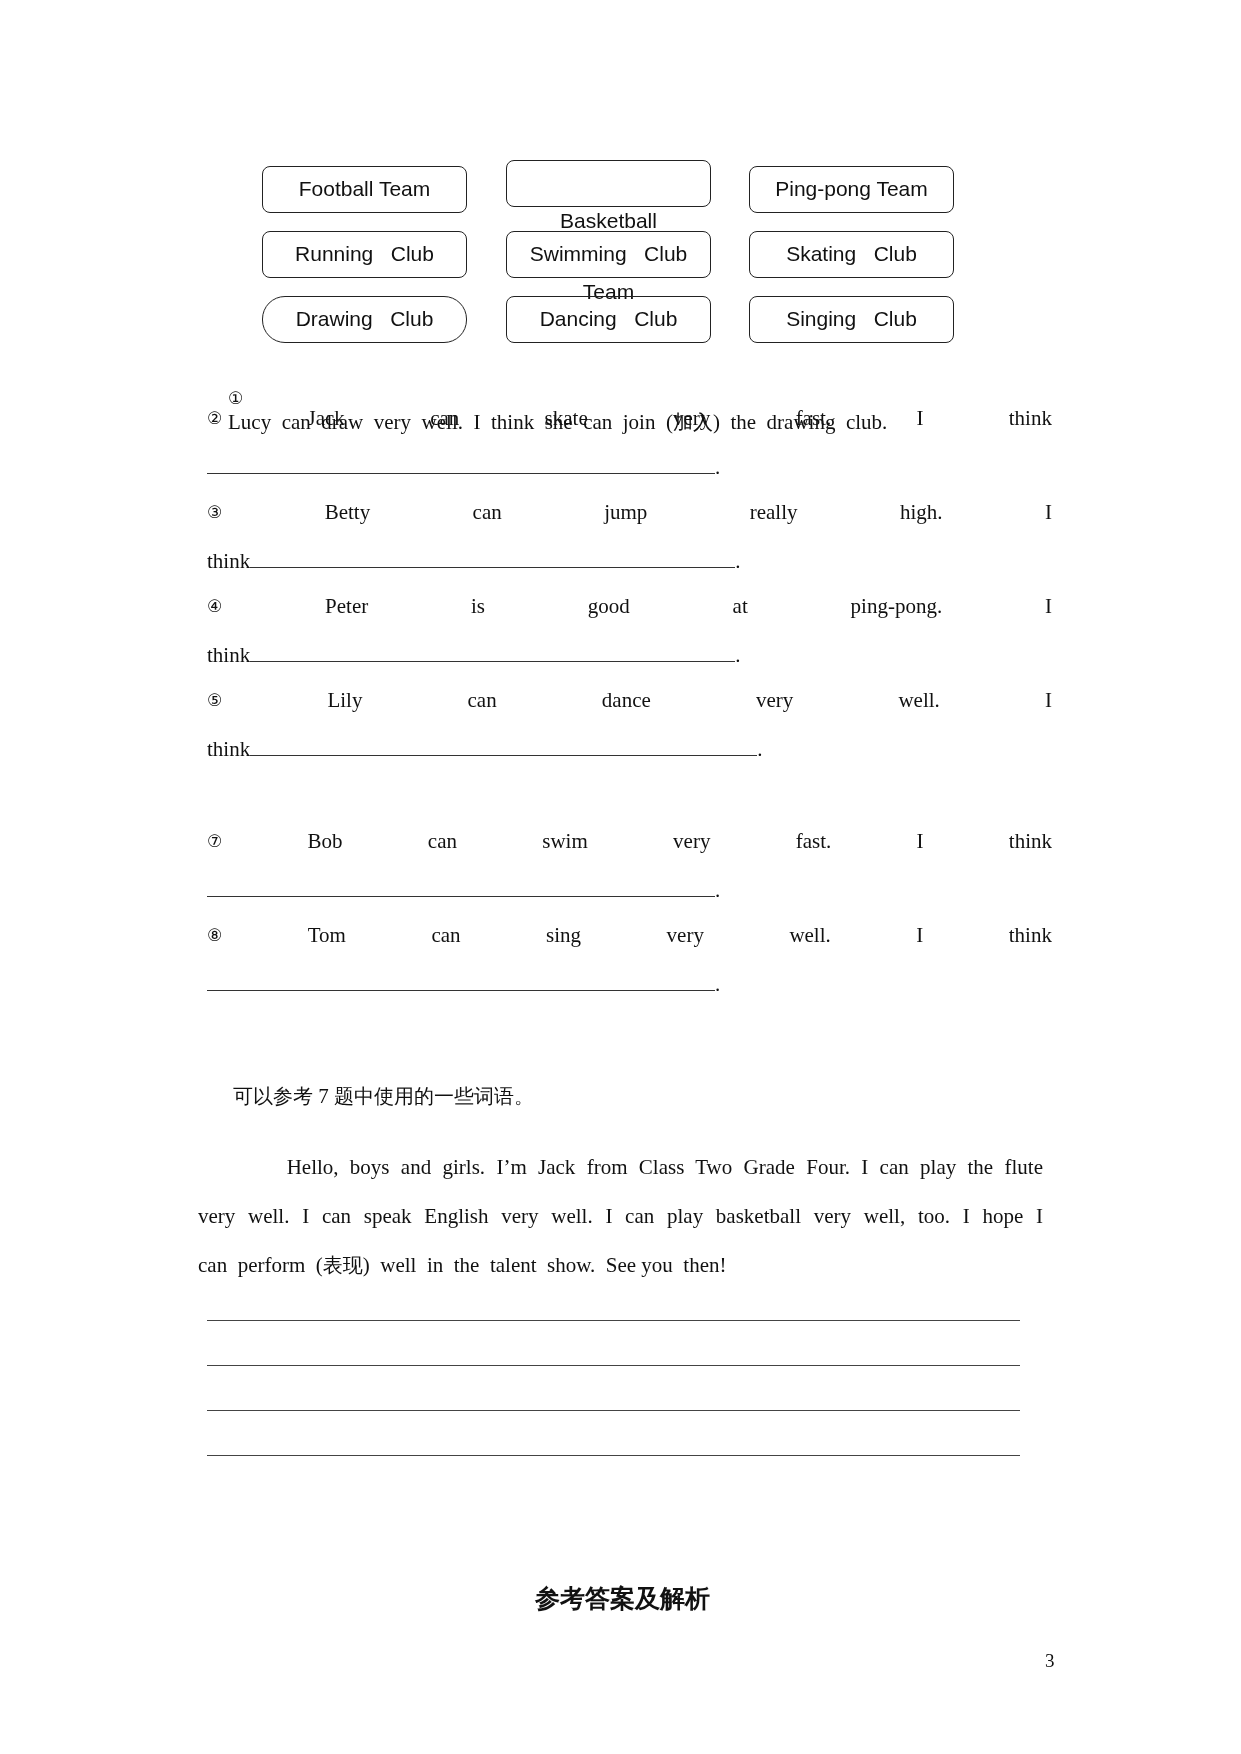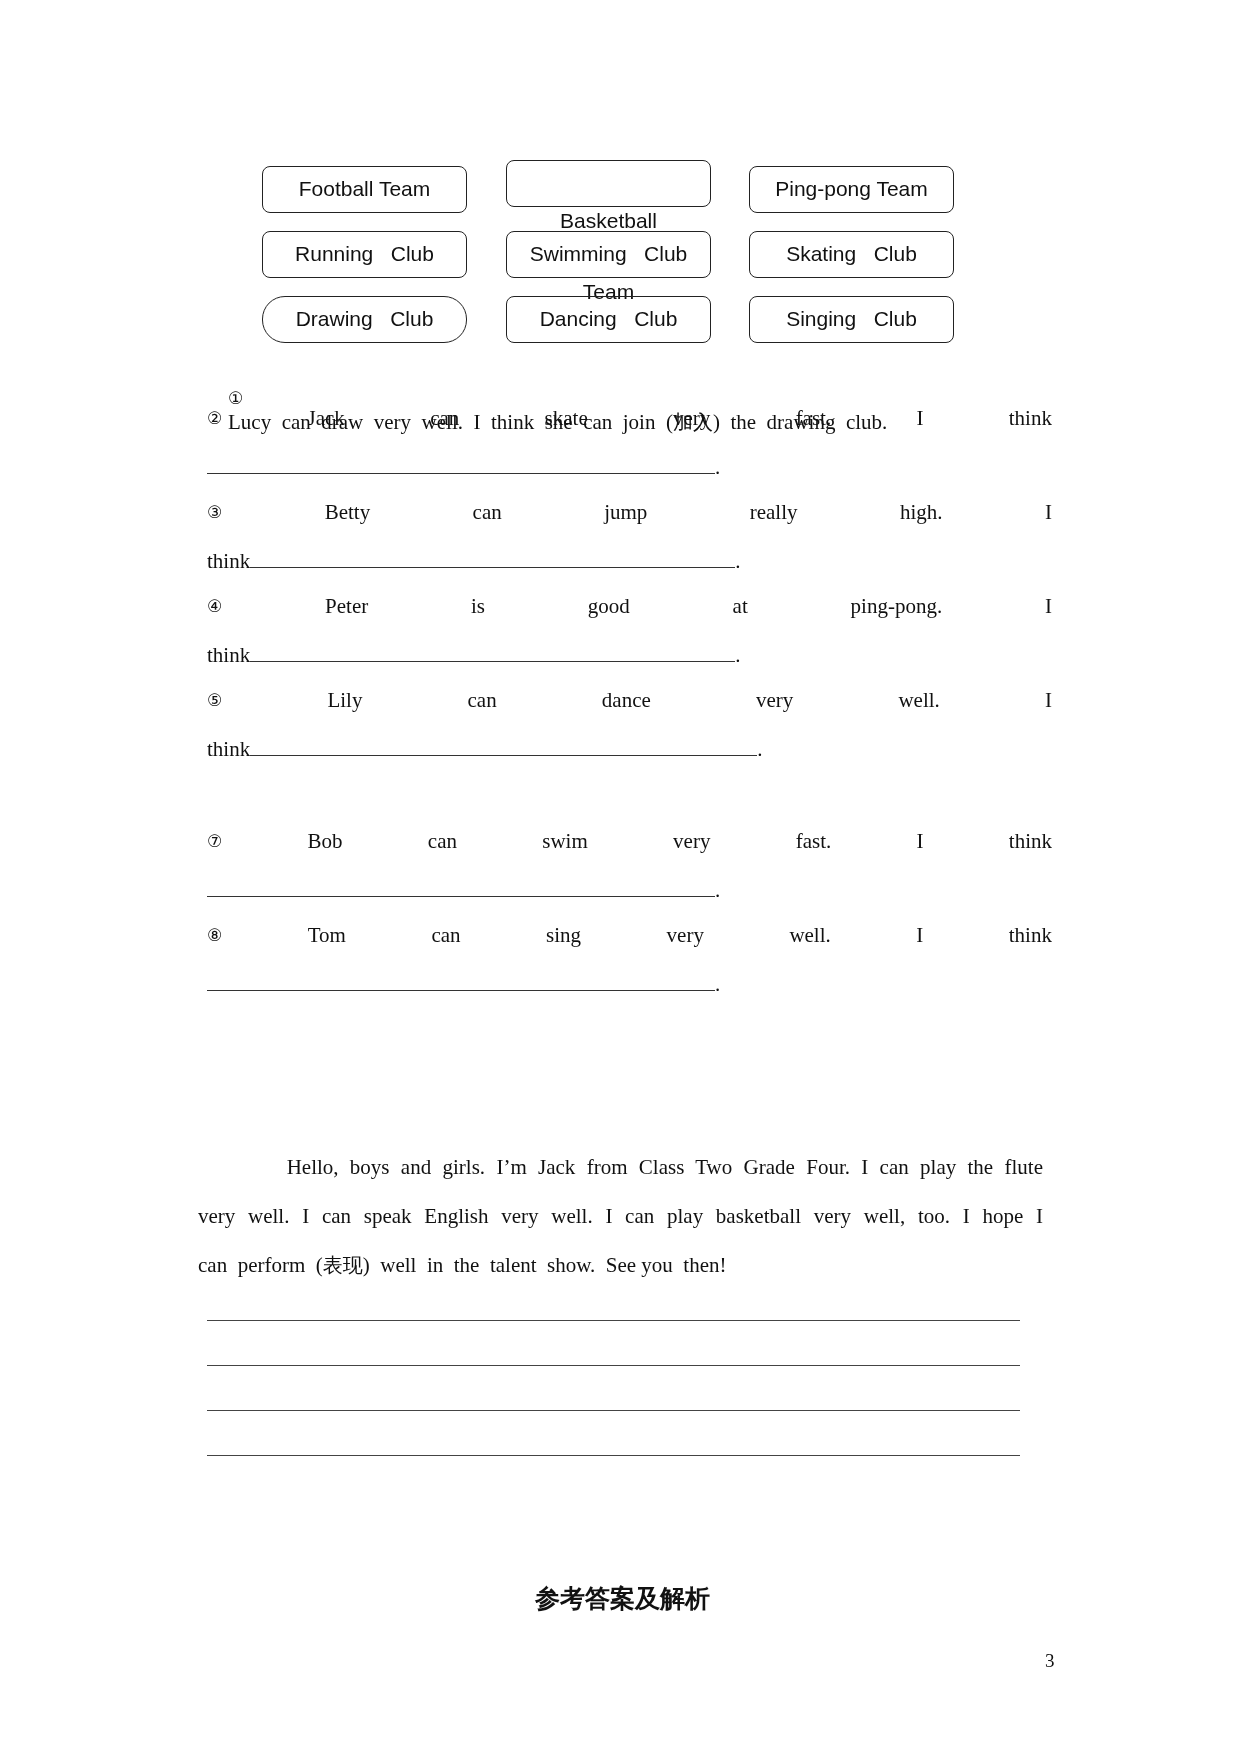--- a/index.html
+++ b/index.html
@@ -154,20 +154,23 @@
     <span>sing</span>
     <span>very</span>
     <span>well.</span>
     <span>I</span>
     <span>think</span>
   </div>
   <div class="blank-row" style="top:970px;">
     <span class="blank" style="width:508px;"></span><span>.</span>
   </div>
 
+  <div class="q8" style="left:212px;top:1060px;white-space:pre;">
+    <span class="cjk">可以参考</span><span> 7 </span><span class="cjk">题中使用的一些词语。</span>
+  </div>
 
   <div class="para" style="top:1094px;white-space:pre-wrap;">
     <span class="indent"></span><span>Hello,  boys  and  girls.  I’m  Jack  from  Class  Two  Grade  Four.  I  can  play  the  flute  very  well.  I  can  speak  English  very  well.  I  can  play  basketball  very  well,  too.  I  hope  I  can  perform  (</span><span class="cjk-small">表现</span><span>)  well  in  the  talent  show.  See you  then!</span>
   </div>
 
   <div>
     <div class="write-line" style="top:1320px;"></div>
     <div class="write-line" style="top:1365px;"></div>
     <div class="write-line" style="top:1410px;"></div>
     <div class="write-line" style="top:1455px;"></div>

